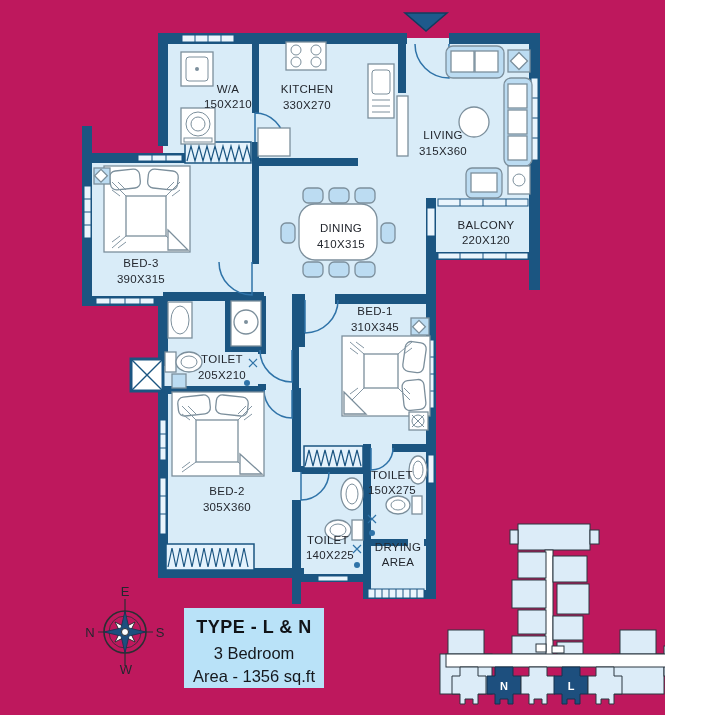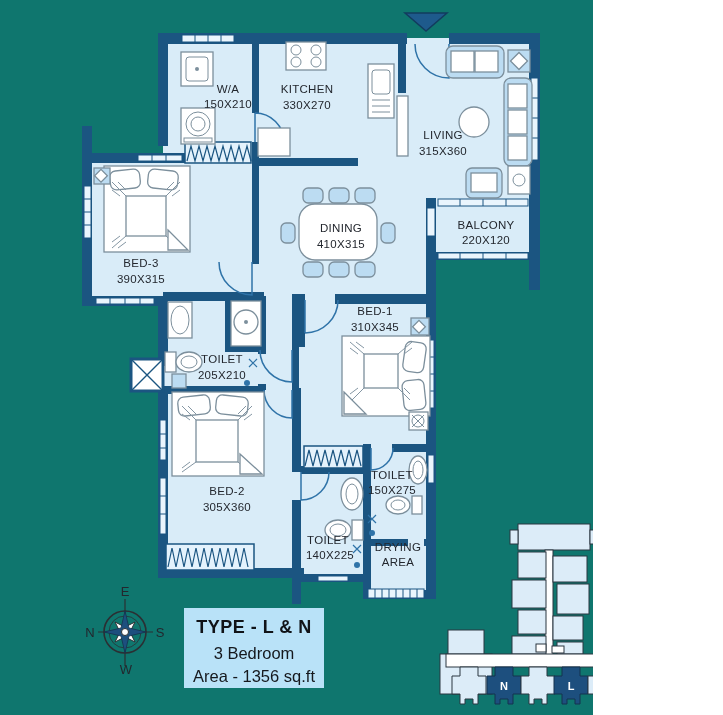--- a/index.html
+++ b/index.html
@@ -1,16 +1,16 @@
 <!DOCTYPE html>
 <html><head>
 <meta charset="utf-8">
 <style>
   html,body{margin:0;padding:0;background:#ffffff;}
-  .stage{position:relative;width:593px;height:715px;background:#0f766e;overflow:hidden;
+  .stage{position:relative;width:665px;height:715px;background:#be185d;overflow:hidden;
          font-family:"Liberation Sans",sans-serif;}
   svg{position:absolute;left:0;top:0;}
   .floor{fill:#d9ecf8;}
   .w{fill:#1b5581;}
   .win{fill:#eaf5fd;stroke:#1b5581;stroke-width:1;}
   .tick{stroke:#1b5581;stroke-width:1;}
   .furn{fill:#ffffff;stroke:#7c8f9c;stroke-width:1.3;}
   .furnA{fill:#bcdcf2;stroke:#7c8f9c;stroke-width:1.3;}
   .thin{fill:none;stroke:#7c8f9c;stroke-width:1;}
   .door{fill:none;stroke:#2f73a8;stroke-width:1.5;}

